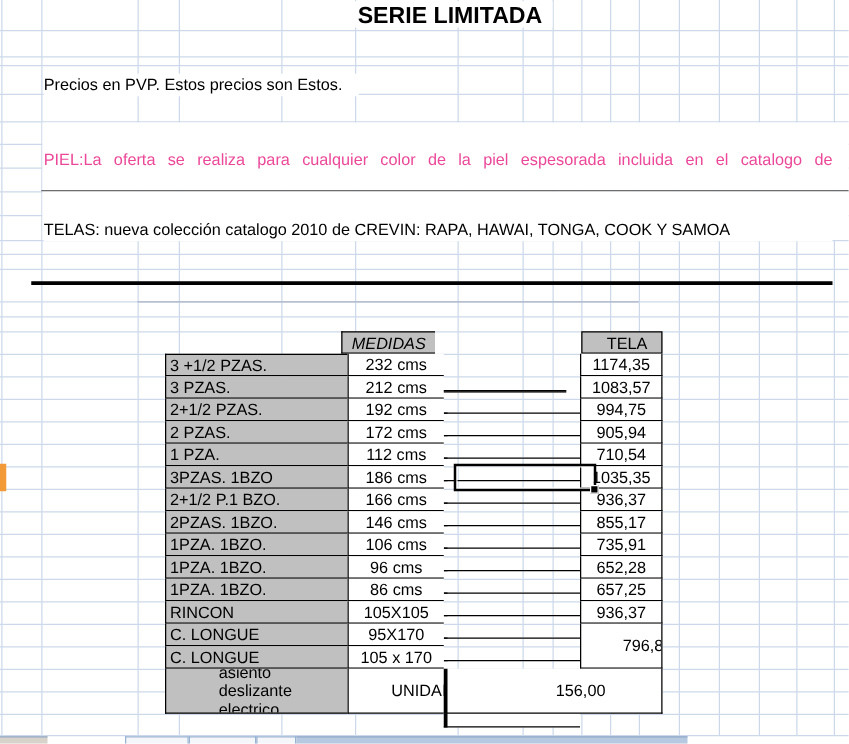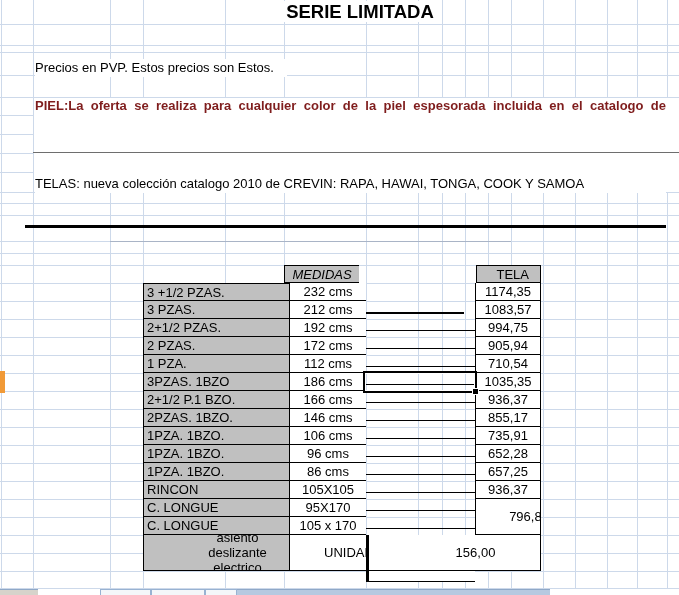--- a/index.html
+++ b/index.html
@@ -5,30 +5,30 @@
   html,body{margin:0;padding:0;}
   body{font-family:"Liberation Sans",sans-serif;}
   #sheet{position:relative;width:679px;height:595px;background:#fff;overflow:hidden;}
   .vline{position:absolute;top:0;width:1px;height:588px;background:#cdd9ea;}
   .hline{position:absolute;left:0;width:679px;height:1px;background:#cdd9ea;}
   .patch{position:absolute;background:#fff;}
   #title-cell{position:absolute;left:278px;top:1px;width:164px;height:21px;background:#fff;
     font-size:18.5px;font-weight:bold;text-align:center;line-height:21px;color:#000;white-space:nowrap;}
   .note{position:absolute;font-size:13px;color:#000;background:#fff;white-space:nowrap;height:18px;line-height:18px;}
   #note-precios{left:35px;top:59px;width:252px;}
-  #piel-l1{position:absolute;left:35px;top:97px;width:631px;height:18px;line-height:18px;
-    font-size:13px;color:#7f1d1d;text-align:justify;text-align-last:justify;white-space:normal;font-weight:bold;}
+  #piel-l1{position:absolute;left:35px;top:119px;width:631px;height:18px;line-height:18px;
+    font-size:13px;color:#ec4899;text-align:justify;text-align-last:justify;white-space:normal;}
   #piel-l2{left:35px;top:129px;width:631px;}
   #telas{left:35px;top:175px;width:631px;}
   #divider-dark{position:absolute;left:33px;top:152px;width:646px;height:1px;background:#6e6e6e;}
   #line-mid{position:absolute;left:110px;top:241px;width:401px;height:1px;background:#a9b4c6;}
   #thick-line{position:absolute;left:25px;top:225px;width:641px;height:3px;background:#000;}
   #orange-marker{position:absolute;left:0;top:371px;width:5px;height:22px;background:#f19a37;}
 
-  #price-table{position:absolute;left:143px;top:265px;width:398px;text-align:center;}
+  #price-table{position:absolute;left:132px;top:265px;width:398px;}
   .trow{display:flex;height:18px;}
   .cell{box-sizing:border-box;display:flex;align-items:center;font-size:13px;color:#000;
     border-bottom:1px solid #000;overflow:hidden;white-space:nowrap;}
   .lab{width:146px;background:#c0c0c0;border-left:1px solid #000;padding-left:3px;justify-content:flex-start;}
   .med{width:77px;background:#fff;border-left:1px solid #000;justify-content:center;}
   .esp{width:109px;background:#fff;border-left:3px solid #000;justify-content:center;margin-top:47px;}
   .tela{width:66px;background:#fff;border-left:1px solid #000;border-right:1px solid #000;justify-content:center;}
   .hdr .cell{background:#c0c0c0;border-top:1px solid #000;}
   .hdr .ghost{width:146px;background:transparent;border:none;}
   .hdr .med{font-style:italic;}

